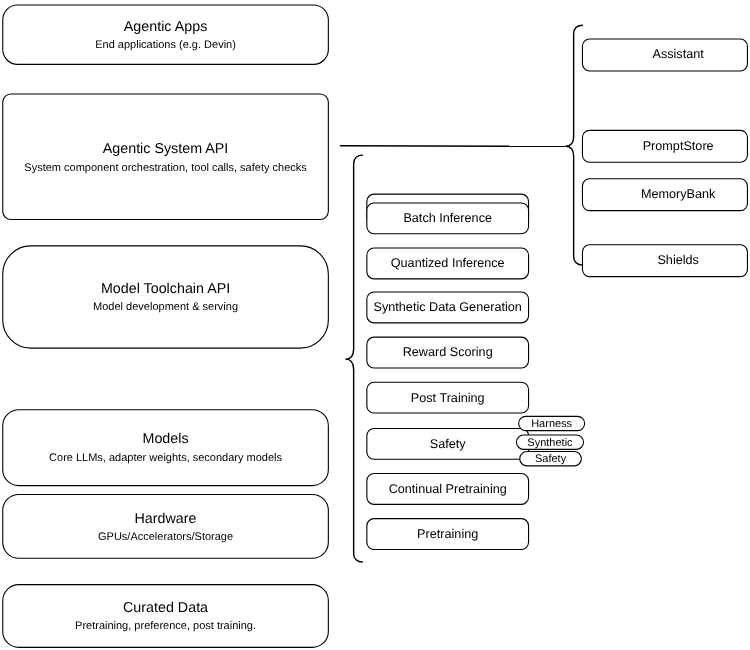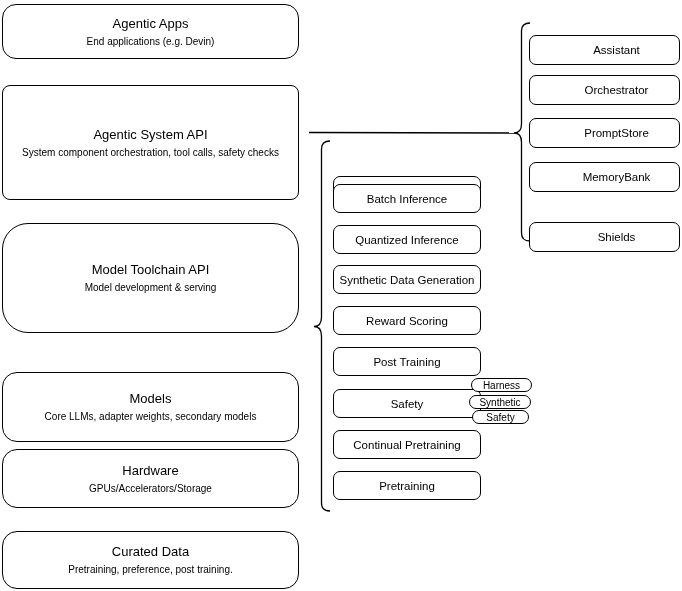--- a/index.html
+++ b/index.html
@@ -91,21 +91,21 @@
   <div class="big-box" style="top:4px;height:55px;border-radius:14px;">
     <div class="title">Agentic Apps</div>
     <div class="subtitle">End applications (e.g. Devin)</div>
   </div>
 
   <div class="big-box" style="top:85px;height:115px;border-radius:8px;">
     <div class="title">Agentic System API</div>
     <div class="subtitle">System component orchestration, tool calls, safety checks</div>
   </div>
 
-  <div class="big-box" style="top:223px;height:110px;border-radius:26px;">
+  <div class="big-box" style="top:223px;height:94px;border-radius:26px;">
     <div class="title">Model Toolchain API</div>
     <div class="subtitle">Model development &amp; serving</div>
   </div>
 
   <div class="big-box" style="top:372px;height:70px;border-radius:15px;">
     <div class="title">Models</div>
     <div class="subtitle">Core LLMs, adapter weights, secondary models</div>
   </div>
 
   <div class="big-box" style="top:449px;height:59px;border-radius:15px;">
@@ -126,18 +126,17 @@
   <div class="small-box mid-box" style="top:347px;">Post Training</div>
   <div class="small-box mid-box" style="top:389px;">Safety</div>
   <div class="small-box mid-box" style="top:430px;">Continual Pretraining</div>
   <div class="small-box mid-box" style="top:471px;">Pretraining</div>
 
   <div class="tag-oval" style="left:471px;top:378px;width:61px;height:14px;">Harness</div>
   <div class="tag-oval" style="left:469px;top:395px;width:62px;height:14px;">Synthetic</div>
   <div class="tag-oval" style="left:472px;top:410px;width:57px;height:14px;">Safety</div>
 
   <div class="small-box right-box" style="top:35px;">Assistant</div>
-  <div class="small-box right-box" style="top:75px;">Orchestrator</div>
   <div class="small-box right-box" style="top:118px;">PromptStore</div>
   <div class="small-box right-box" style="top:162px;">MemoryBank</div>
   <div class="small-box right-box" style="top:222px;">Shields</div>
 
 </div>
 
 </body></html>

